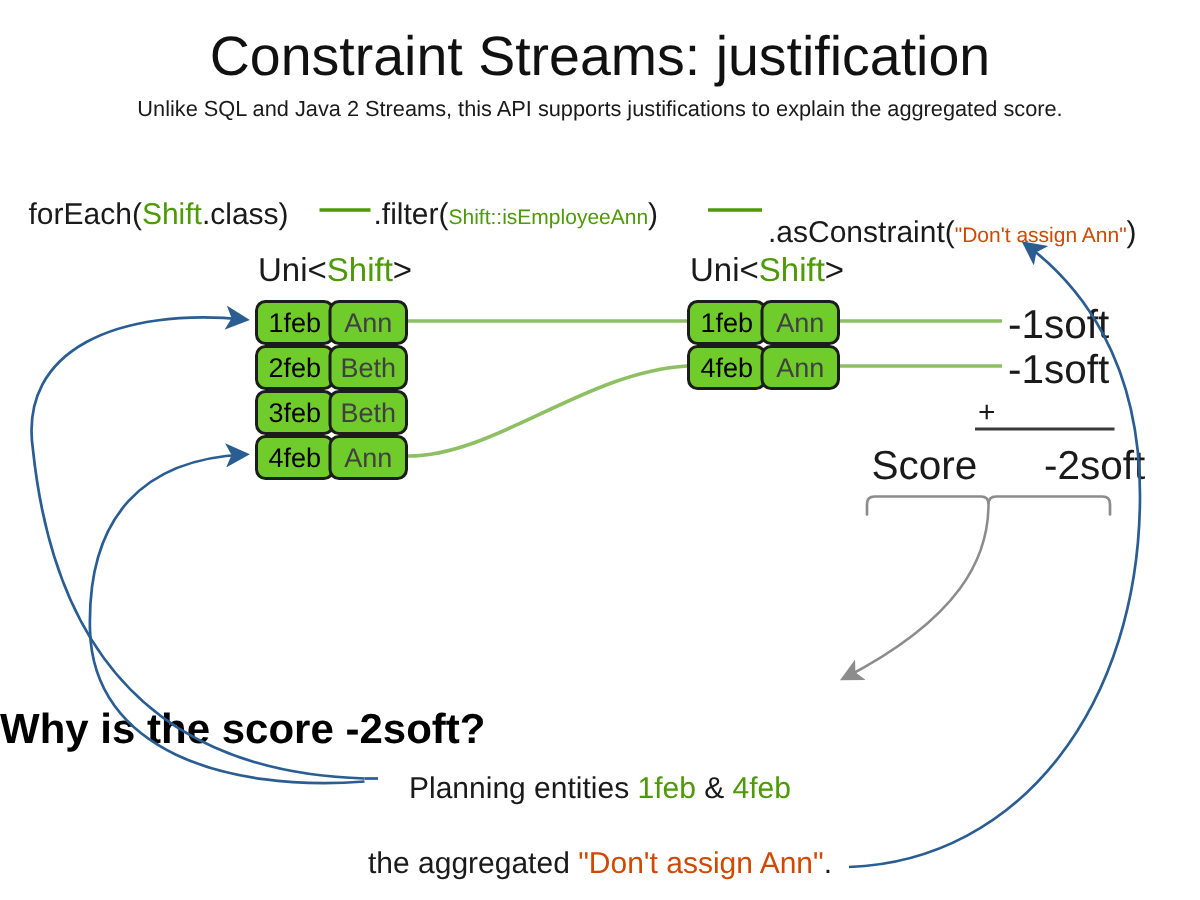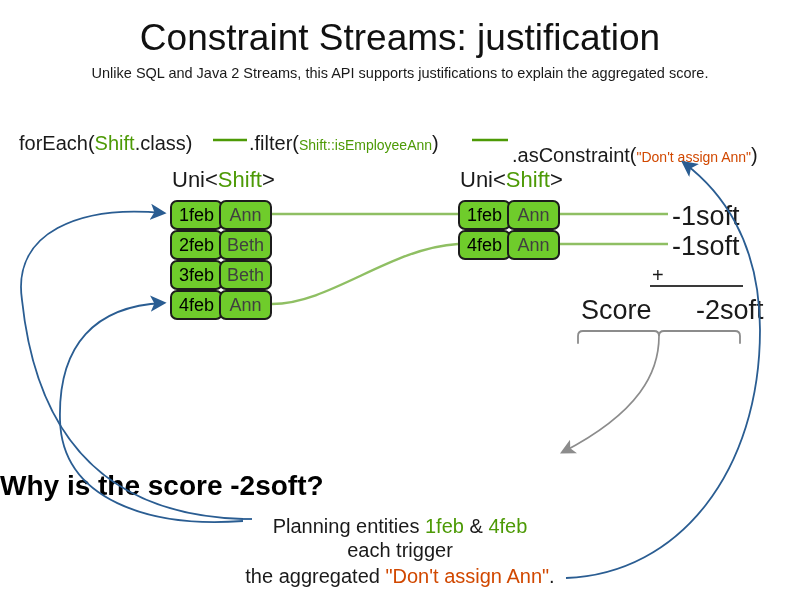--- a/index.html
+++ b/index.html
@@ -201,21 +201,20 @@
   </div>
 
   <div id="soft-1" class="abs score-txt">-1soft</div>
   <div id="soft-2" class="abs score-txt">-1soft</div>
   <div id="plus" class="abs score-txt">+</div>
   <div id="score-label" class="abs score-txt">Score</div>
   <div id="total" class="abs score-txt">-2soft</div>
 
   <div id="why" class="abs">Why is the score -2soft?</div>
   <div id="explain-1" class="abs explain"><span>Planning entities </span><span class="kw">1feb</span><span> &amp; </span><span class="kw">4feb</span></div>
-  <div id="explain-2" class="abs explain">each trigger</div>
   <div id="explain-3" class="abs explain"><span>the aggregated </span><span class="str">"Don't assign Ann"</span><span>.</span></div>
 
   <svg id="overlay" class="abs" viewBox="0 0 800 600">
     <defs>
       <marker id="arrow-blue" markerWidth="9" markerHeight="9" refX="7" refY="4.5" orient="auto">
         <path d="M0,0 L9,4.5 L0,9 L2.2,4.5 Z" fill="#2a5d92"></path>
       </marker>
       <marker id="arrow-gray" markerWidth="9" markerHeight="9" refX="7" refY="4.5" orient="auto">
         <path d="M0,0 L9,4.5 L0,9 L2.2,4.5 Z" fill="#8c8c8c"></path>
       </marker>

